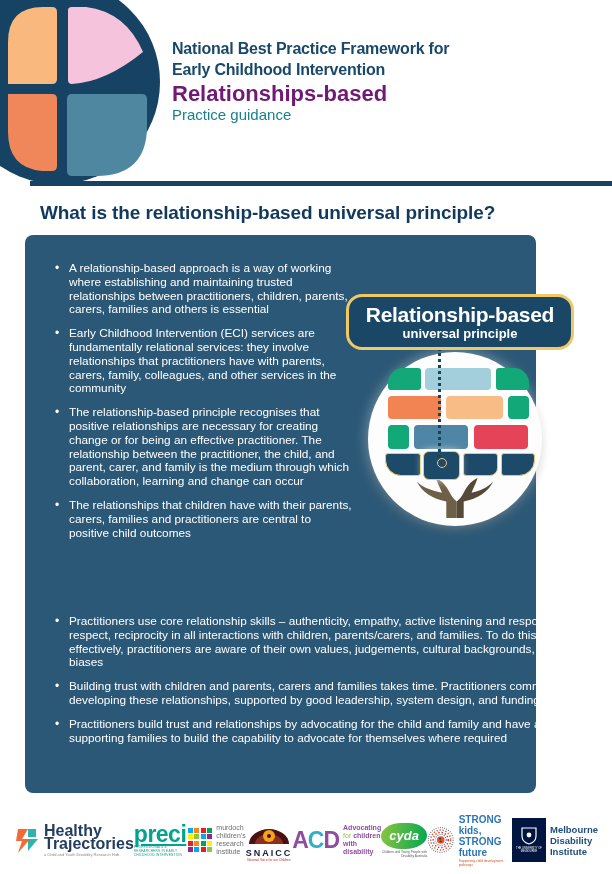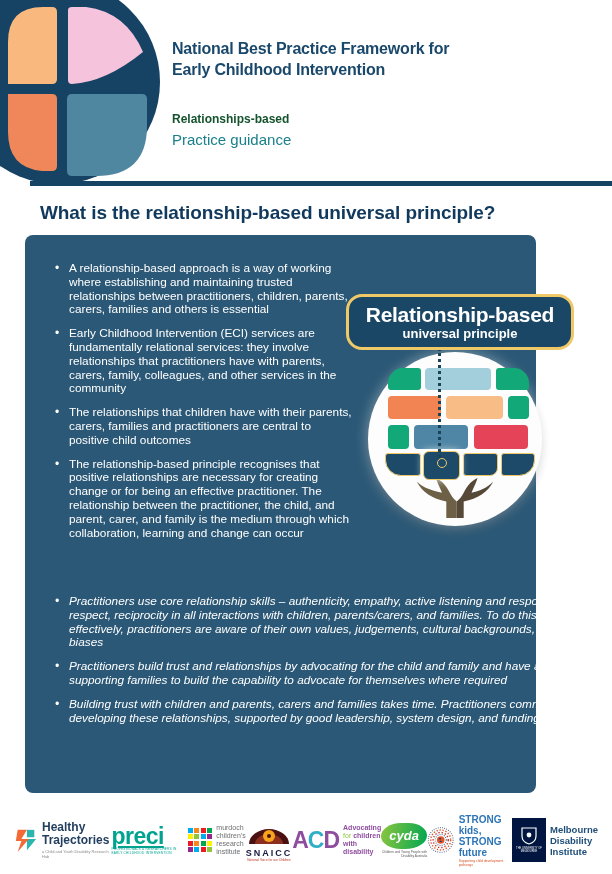--- a/index.html
+++ b/index.html
@@ -4,33 +4,33 @@
 <style>
   * { margin:0; padding:0; box-sizing:border-box; }
   body { background:#fff; font-family:"Liberation Sans", sans-serif; }
   .page { position:relative; width:612px; height:874px; background:#fff; overflow:hidden; margin:0 auto; }
 
   
   .logo-svg { position:absolute; left:-44px; top:-20px; width:204px; height:204px; z-index:5; }
   .header-rule { position:absolute; left:30px; top:181px; width:582px; height:5px; background:#164263; z-index:4; }
   .title-block { position:absolute; left:172px; top:38px; width:420px; }
   .title-main { font-size:16px; font-weight:bold; color:#1A486B; line-height:21px; letter-spacing:-0.2px; }
-  .title-sub-bold { margin-top:29px; font-size:12px; font-weight:bold; color:#14532d; line-height:20px; }
+  .title-sub-bold { margin-top:4px; font-size:22px; font-weight:bold; color:#701a75; line-height:20px; }
   .title-sub { margin-top:2px; font-size:15px; color:#1A808B; line-height:18px; }
 
   
   .q-heading { position:absolute; left:40px; top:202px; width:560px; font-size:19px; font-weight:bold; color:#10395D; letter-spacing:-0.1px; }
 
   
   .panel { position:absolute; left:25px; top:235px; width:511px; height:558px; background:#2B5876; border-radius:8px; }
   ul.bullets { list-style:none; color:#FFFFFF; }
   ul.bullets li { position:relative; padding-left:17px; margin-bottom:10px; font-size:11.8px; line-height:13.8px; }
   ul.bullets li::before { content:"•"; position:absolute; left:3px; top:0; font-size:12px; }
   .bullets-left { position:absolute; left:27px; top:27px; width:302px; }
-  .bullets-full { position:absolute; left:27px; top:360px; width:540px;font-style:italic; }
+  .bullets-full { position:absolute; left:27px; top:380px; width:540px; }
 
   
   .badge { position:absolute; left:321px; top:59px; width:228px; height:56px; background:#1A4765; border:3px solid #EFC868; border-radius:16px; text-align:center; padding-top:6px; z-index:6; }
   .badge-title { font-size:21px; font-weight:bold; color:#fff; line-height:23px; letter-spacing:-0.3px; }
   .badge-sub { font-size:13px; font-weight:bold; color:#fff; line-height:15px;text-align:center; }
 
   
   .illus-circle { position:absolute; left:343px; top:117px; width:174px; height:174px; background:#FDFDFD; border-radius:50%;
                   box-shadow:0 0 14px rgba(255,255,255,0.45), 0 5px 9px rgba(0,0,0,0.18); z-index:1; }
   .dotline { position:absolute; left:413px; top:113px; height:110px; width:0; border-left:3px dotted #1B4358; z-index:3; }
@@ -54,21 +54,21 @@
   .n1 { left:17px; top:101px; width:36px; height:23px; border-radius:3px 3px 3px 16px; }
   .n2 { left:55px; top:99px; width:37px; height:29px; border-radius:6px; box-shadow:0 0 8px rgba(255,255,255,0.85); z-index:2; }
   .n3 { left:95px; top:101px; width:35px; height:23px; border-radius:3px 3px 8px 3px; }
   .n4 { left:133px; top:101px; width:34px; height:23px; border-radius:3px 3px 16px 3px; }
   .n2-dot { position:absolute; left:50%; top:6px; margin-left:-5px; width:10px; height:10px; border:1.5px solid #EFC868; border-radius:50%; }
   .trunk-svg { position:absolute; left:37px; top:126px; width:100px; height:40px; }
 
   
   .footer { position:absolute; left:0; top:806px; width:612px; height:68px; display:flex; align-items:center; justify-content:space-between; padding:0 14px; background:#fff; }
   .logo-item { display:flex; align-items:center; gap:4px; }
-  .ht-name { font-size:12px; font-weight:bold; color:#233E5F; line-height:13px; }
+  .ht-name { font-size:16px; font-weight:bold; color:#233E5F; line-height:13px; }
   .ht-tag { font-size:4px; color:#8A8A8A; margin-top:2px; }
   .preci-wrap { text-align:left; }
   .preci-name { font-size:23px; font-weight:bold; color:#00A390; line-height:22px; letter-spacing:-0.5px;text-decoration:underline; }
   .preci-tag { font-size:3.2px; color:#00A390; letter-spacing:0.2px; }
   .mcri-grid { display:grid; grid-template-columns:repeat(4,5px); grid-auto-rows:5px; gap:1.5px; }
   .mcri-grid div { width:5px; height:5px; }
   .mcri-text { font-size:7px; color:#6D6E71; line-height:8px; }
   .snaicc-wrap { text-align:center; }
   .snaicc-name { font-size:9px; font-weight:bold; color:#15173F; letter-spacing:2px; line-height:10px; }
   .snaicc-tag { font-size:3.2px; color:#C13528; }
@@ -109,28 +109,28 @@
     <div class="title-sub">Practice guidance</div>
   </div>
 
   <div class="q-heading">What is the relationship-based universal principle?</div>
 
   <div class="panel">
 
     <ul class="bullets bullets-left">
       <li>A relationship-based approach is a way of working where establishing and maintaining trusted relationships between practitioners, children, parents, carers, families and others is essential</li>
       <li>Early Childhood Intervention (ECI) services are fundamentally relational services: they involve relationships that practitioners have with parents, carers, family, colleagues, and other services in the community</li>
+      <li>The relationship-based principle recognises that positive relationships are necessary for creating change or for being an effective practitioner. The relationship between the practitioner, the child, and parent, carer, and family is the medium through which collaboration, learning and change can occur</li>
       <li>The relationships that children have with their parents, carers, families and practitioners are central to positive child outcomes</li>
-      <li>The relationship-based principle recognises that positive relationships are necessary for creating change or for being an effective practitioner. The relationship between the practitioner, the child, and parent, carer, and family is the medium through which collaboration, learning and change can occur</li>
     </ul>
 
     <ul class="bullets bullets-full">
       <li>Practitioners use core relationship skills – authenticity, empathy, active listening and responding, respect, reciprocity in all interactions with children, parents/carers, and families. To do this effectively, practitioners are aware of their own values, judgements, cultural backgrounds, and biases</li>
+      <li>Building trust with children and parents, carers and families takes time. Practitioners commit time to developing these relationships, supported by good leadership, system design, and funding models</li>
       <li>Practitioners build trust and relationships by advocating for the child and family and have a role in supporting families to build the capability to advocate for themselves where required</li>
-      <li>Building trust with children and parents, carers and families takes time. Practitioners commit time to developing these relationships, supported by good leadership, system design, and funding models</li>
     </ul>
 
     <div class="badge">
       <div class="badge-title">Relationship-based</div>
       <div class="badge-sub">universal principle</div>
     </div>
 
     <div class="dotline"></div>
 
     <div class="illus-circle">

